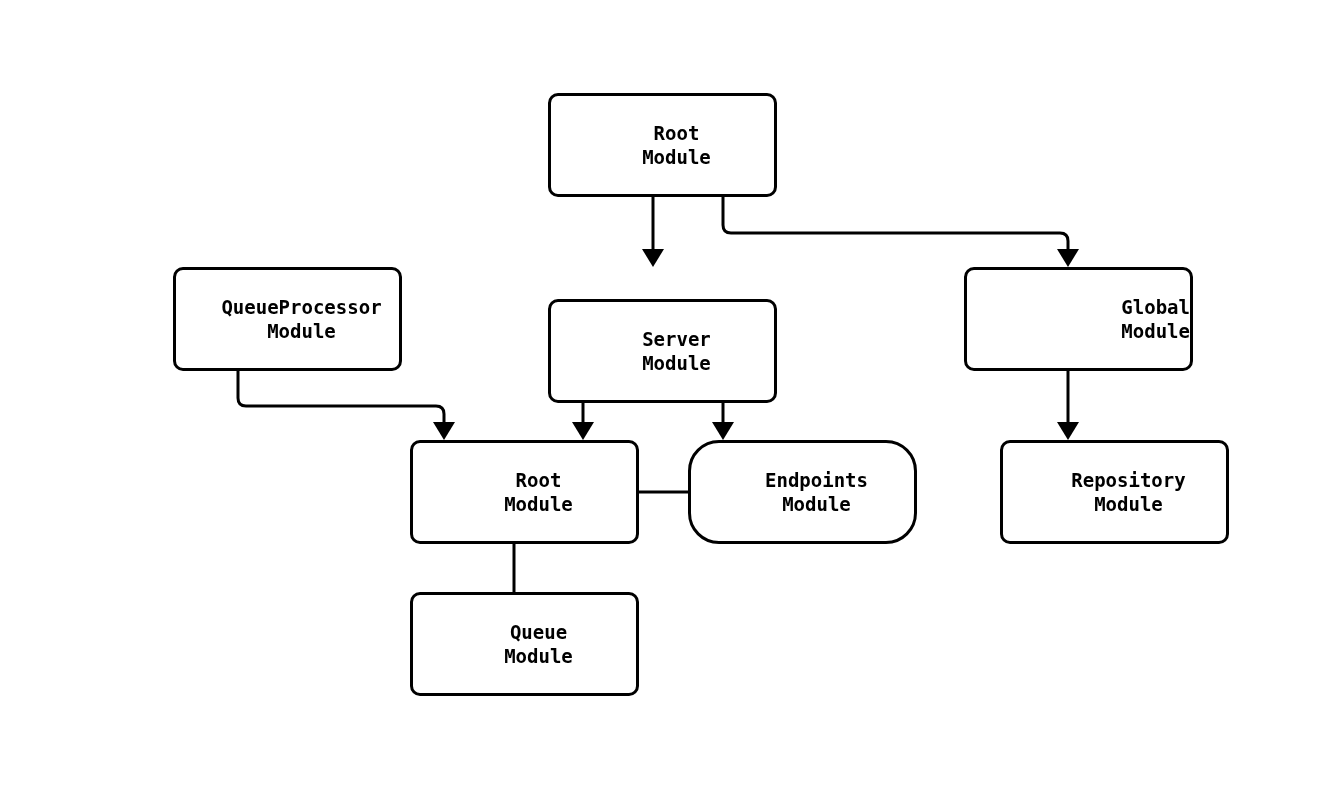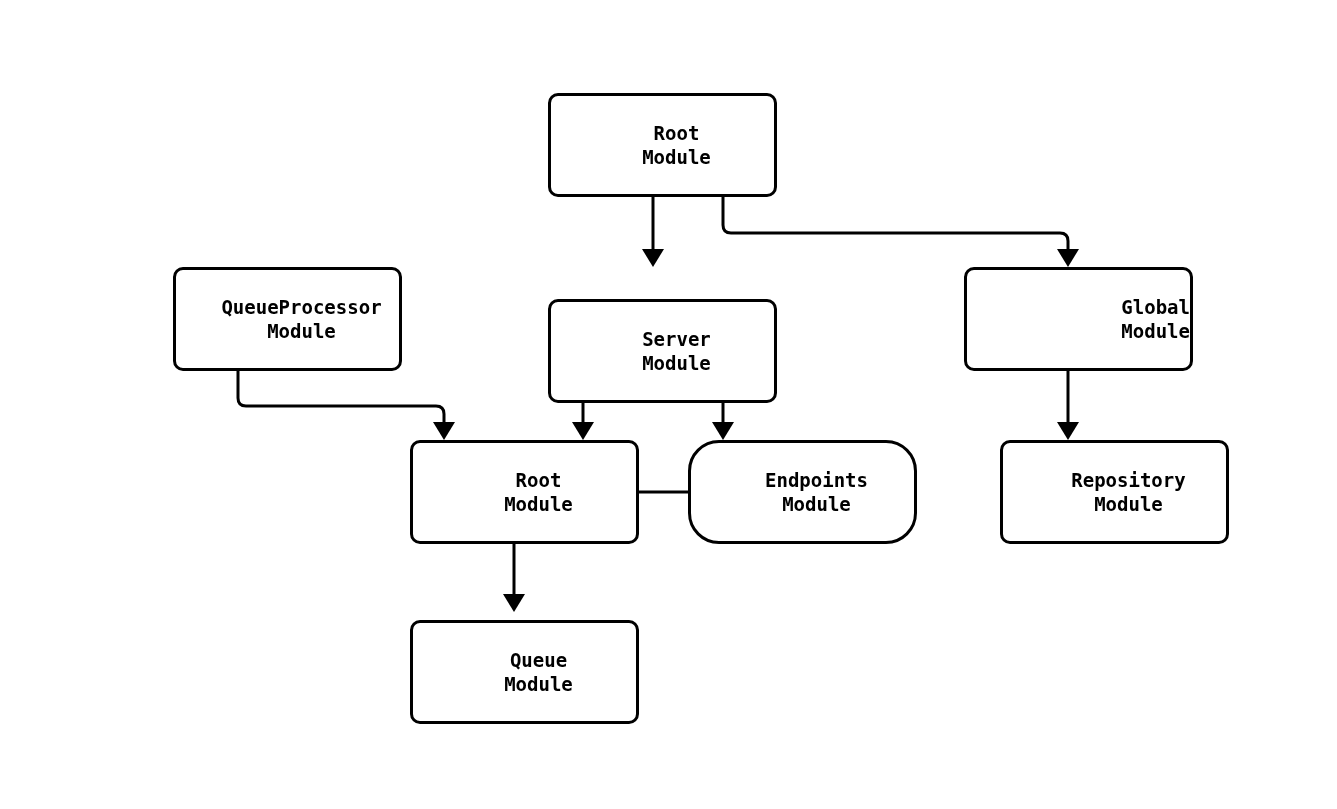--- a/index.html
+++ b/index.html
@@ -55,21 +55,21 @@
     color: #000000;
     white-space: pre-line;
   }
   .n-root          { left: 548px; top: 93px;  }
   .n-queueproc     { left: 133px; top: 267px; margin-left: 40px; }
   .n-server        { left: 548px; top: 272px; margin-top: 27px; }
   .n-global        { left: 964px; top: 267px; justify-content: flex-end; }
   .n-core          { left: 410px; top: 440px; }
   .n-endpoints     { left: 688px; top: 440px; border-radius: 31px; }
   .n-repository    { left: 992px; top: 440px; margin-left: 8px; }
-  .n-queue         { left: 410px; top: 620px; }
+  .n-queue         { left: 410px; top: 592px; }
 </style>
 </head>
 <body>
 
 <div id="canvas">
 
   <svg id="edges" viewBox="0 0 1337 809" xmlns="http://www.w3.org/2000/svg">
 
     <g>
       <path class="edge-line" d="M653,197 V251"></path>

